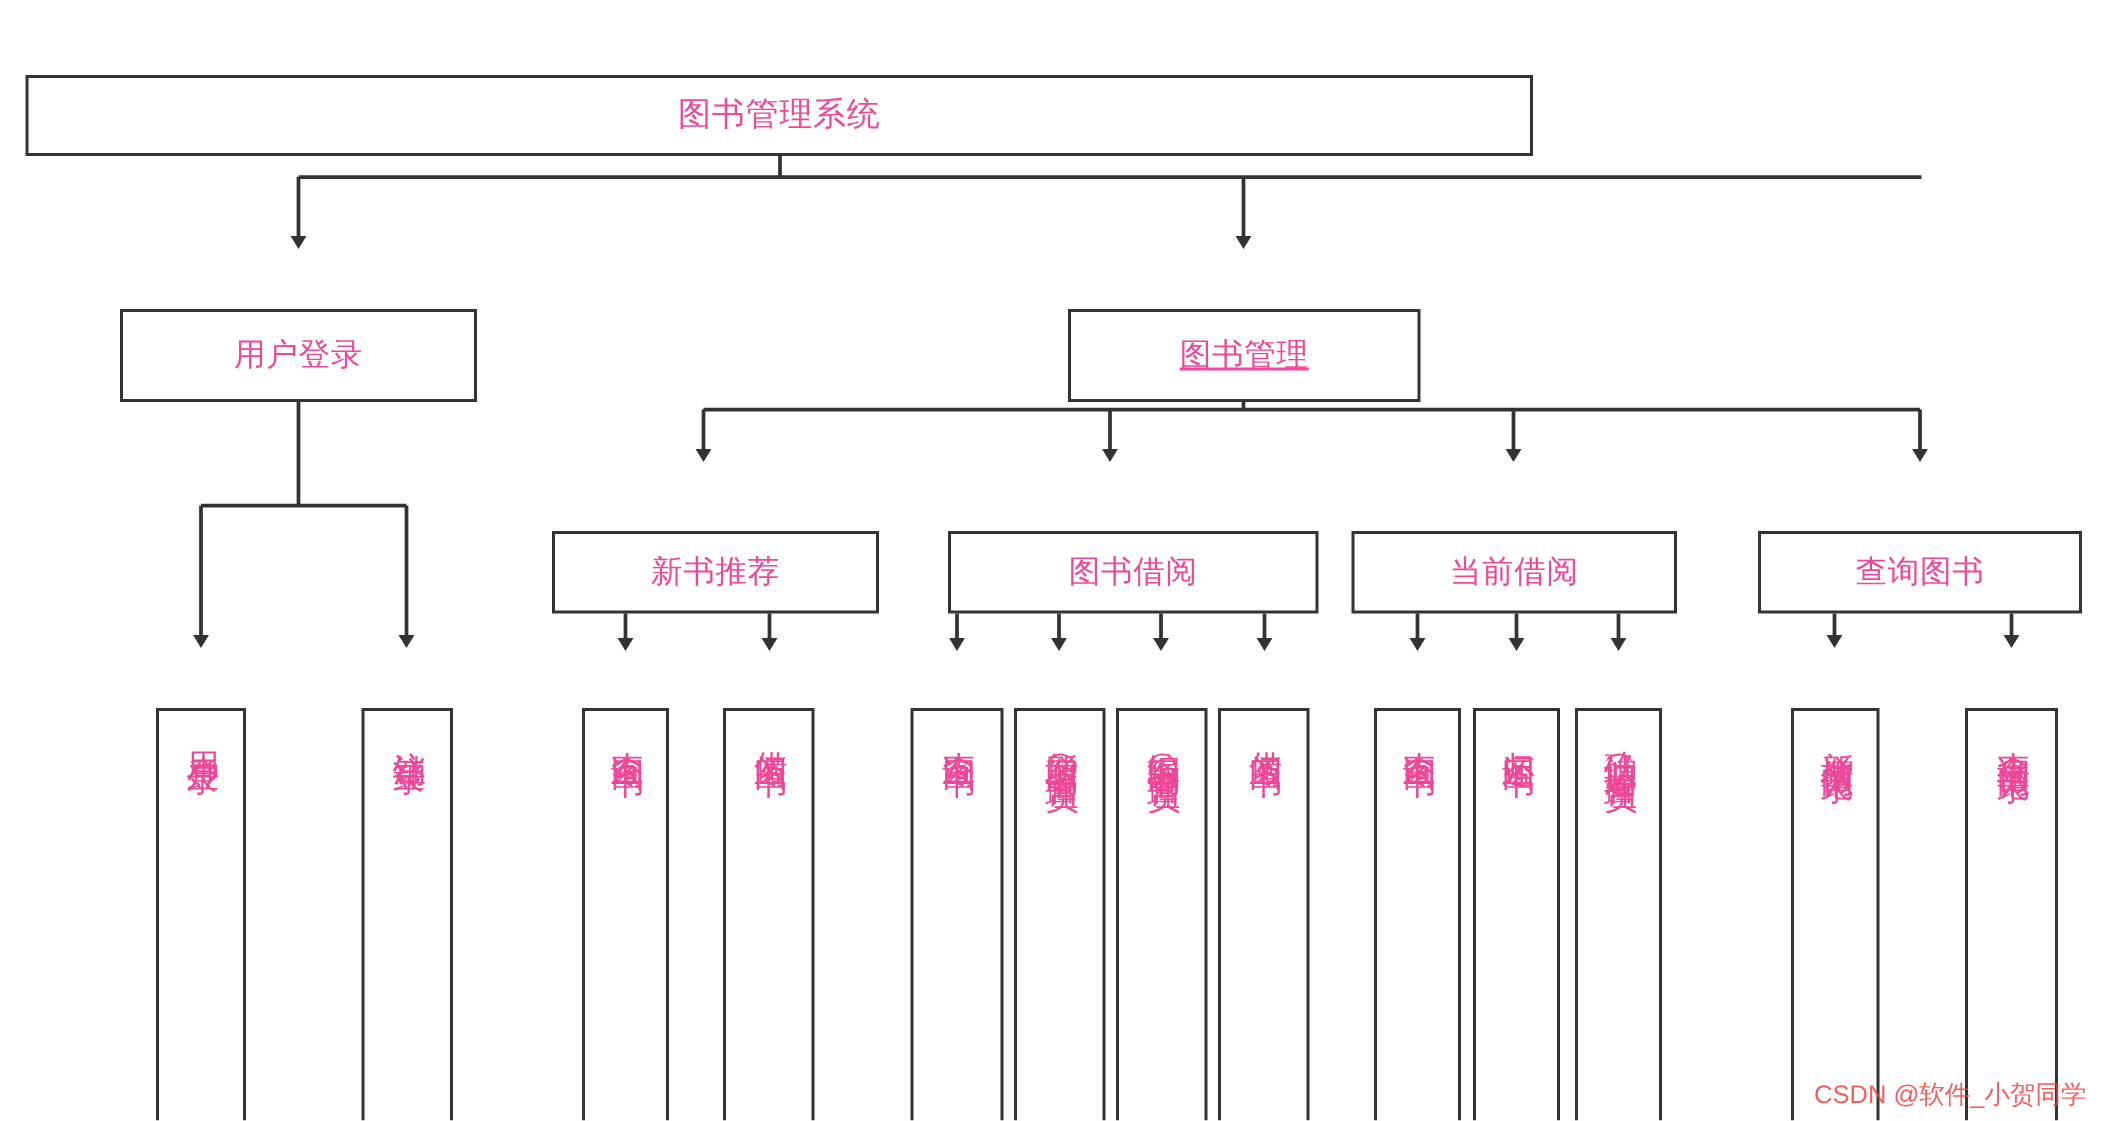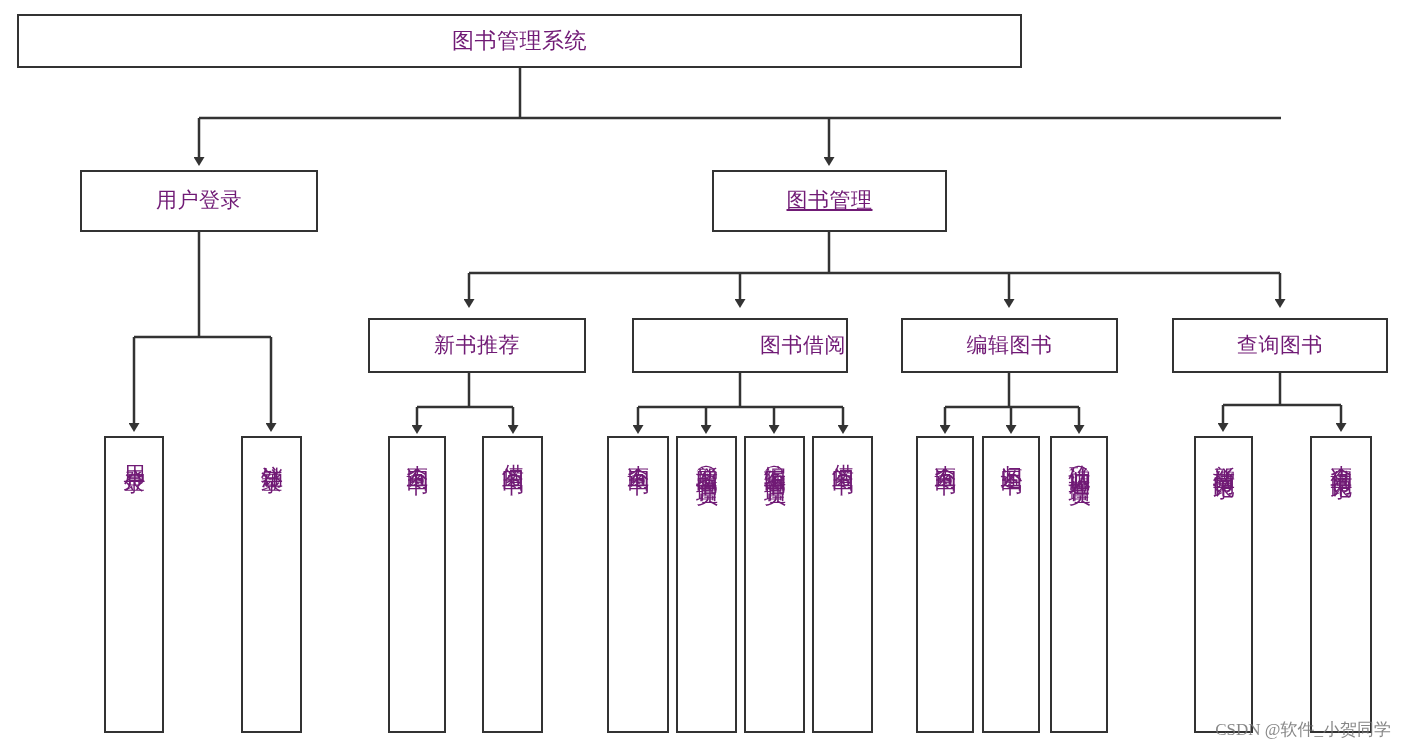--- a/index.html
+++ b/index.html
@@ -28,22 +28,23 @@
   }
   .node {
     position: absolute;
     box-sizing: border-box;
     border: 2.5px solid #333333;
     background: #ffffff;
     display: flex;
     align-items: center;
     justify-content: center;
     text-align: center;
-    color: #701a75;
+    color: #ec4899;
     z-index: 2;
+    margin-top: 36px;
   }
   .node-label {
     display: block;
     letter-spacing: 0.5px;
   }
   .node.horiz .node-label {
     font-size: 21px;
     line-height: 1.2;
     white-space: nowrap;
   }
@@ -60,25 +61,25 @@
     white-space: nowrap;
   }
   .node.root .node-label {
     font-size: 22px;
   }
   #watermark {
     position: absolute;
     right: 14px;
     bottom: 6px;
     font-size: 17px;
-    color: #737373;
+    color: #ef4444;
     opacity: 0.85;
     z-index: 5;
     white-space: nowrap;
-    font-family: Liberation Serif, serif;
+    font-family: Liberation Sans, sans-serif;
   }
 </style>
 </head>
 <body>
 
 <div id="diagram-root">
 
   <svg id="edge-layer" viewBox="0 0 1405 747" xmlns="http://www.w3.org/2000/svg">
     <defs>
       <marker id="arrow" markerWidth="9" markerHeight="11" refX="1" refY="5.5" orient="auto" markerUnits="userSpaceOnUse">
@@ -138,26 +139,26 @@
   </div>
 
   <div class="node horiz" style="left:712px; top:170px; width:235px; height:62px;text-decoration:underline;">
     <span class="node-label">图书管理</span>
   </div>
 
   <div class="node horiz" style="left:368px; top:318px; width:218px; height:55px;">
     <span class="node-label">新书推荐</span>
   </div>
 
-  <div class="node horiz" style="left:632px; top:318px; width:216px; height:55px;justify-content:flex-end;">
+  <div class="node horiz" style="left:632px; top:318px; width:247px; height:55px;">
     <span class="node-label">图书借阅</span>
   </div>
 
   <div class="node horiz" style="left:901px; top:318px; width:217px; height:55px;">
-    <span class="node-label">编辑图书</span>
+    <span class="node-label">当前借阅</span>
   </div>
 
   <div class="node horiz" style="left:1172px; top:318px; width:216px; height:55px;">
     <span class="node-label">查询图书</span>
   </div>
 
   <div class="node vert" style="left:104px; top:436px; width:60px; height:297px;">
     <span class="node-label">用户登录</span>
   </div>
 

